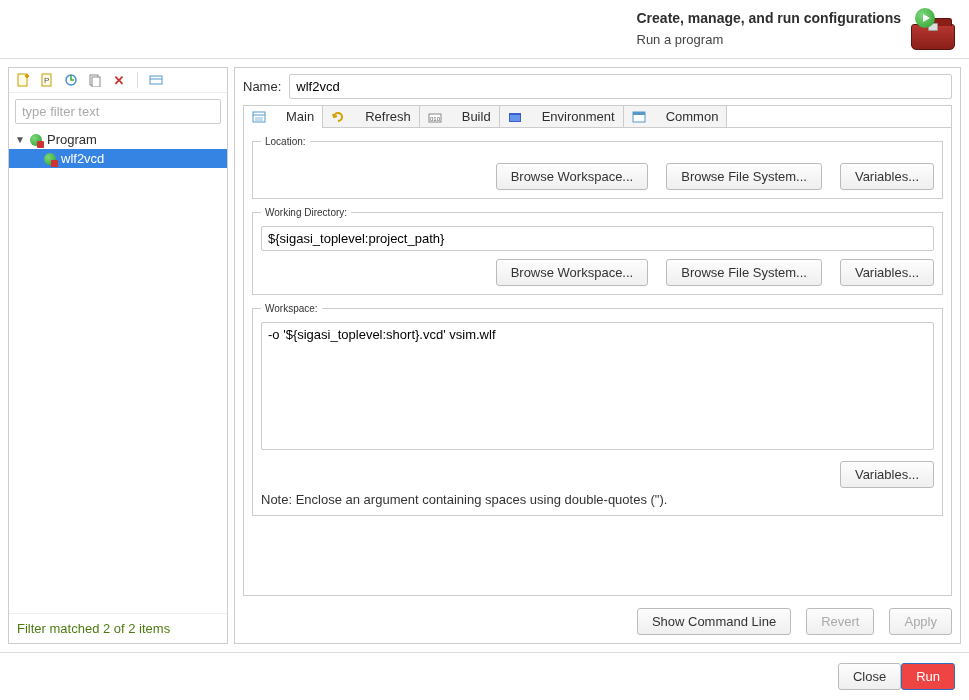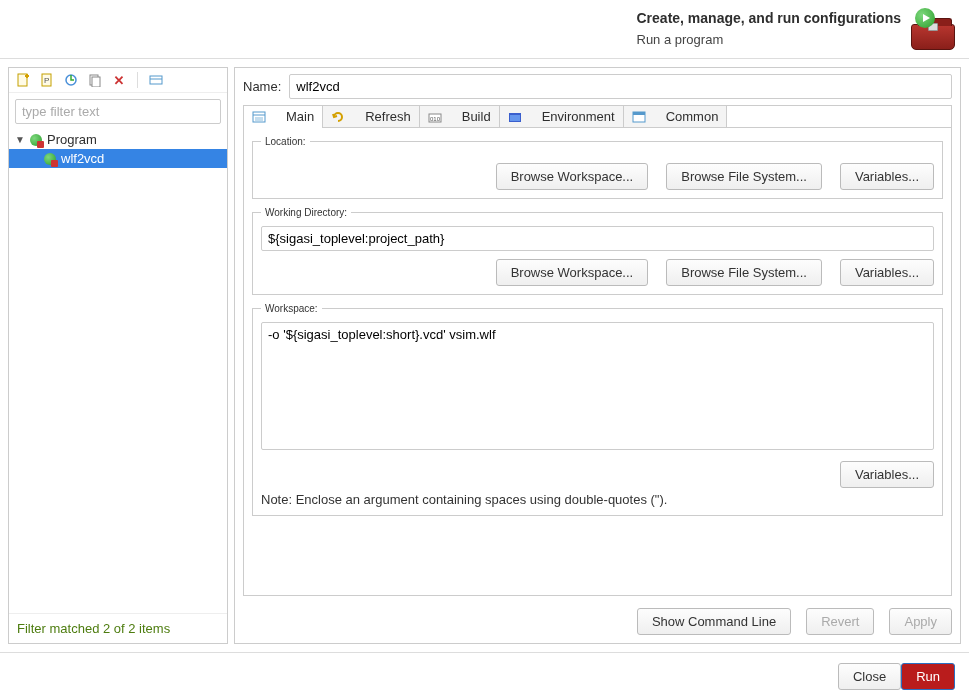--- a/index.html
+++ b/index.html
@@ -39,21 +39,21 @@
 .tab.active { background:#fff; position:relative;}
 .tab.active::after { content:''; position:absolute; left:0; right:0; bottom:-1px; height:1px; background:#fff;}
 .tab-icon { width:14px; height:14px; display:inline-flex; align-items:center; justify-content:center;}
 .tabpage { flex:1; margin:0 8px 8px 8px; border:1px solid #ccc; padding:8px; display:flex; flex-direction:column; gap:8px; overflow:auto;}
 fieldset.group { border:1px solid #ccc; padding:8px; }
 fieldset.group legend { font-size:10px; padding:0 4px; color:#333;}
 .field-input { width:100%; padding:4px 6px; border:1px solid #ccc; border-radius:2px; font-size:13px; font-family:inherit;}
 .btn-row { display:flex; justify-content:flex-end; gap:18px; margin-top:8px;}
 .btn { padding:5px 14px; border:1px solid #bbb; background:linear-gradient(#fdfdfd,#efefef); border-radius:3px; font-size:13px; cursor:pointer; color:#333;}
 .btn.disabled { color:#aaa; cursor:default;}
-.btn.primary { background:#b91c1c; border-color:#2a6fc2; color:#fff;}
+.btn.primary { background:#ef4444; border-color:#2a6fc2; color:#fff;}
 textarea.field-input { height:100px; resize:none; font-family:inherit;}
 .args-group textarea.field-input { height:128px;}
 .note { font-size:13px; color:#333; margin-top:4px;}
 .action-row { display:flex; justify-content:flex-end; gap:15px; padding:4px 8px 8px 8px;}
 .footer { display:flex; justify-content:flex-end; gap:0; padding:10px 14px; border-top:1px solid #ddd;}
 .ico-gear { color:#b8860b;}
 svg { display:block;}
 </style>
 </head>
 <body>

